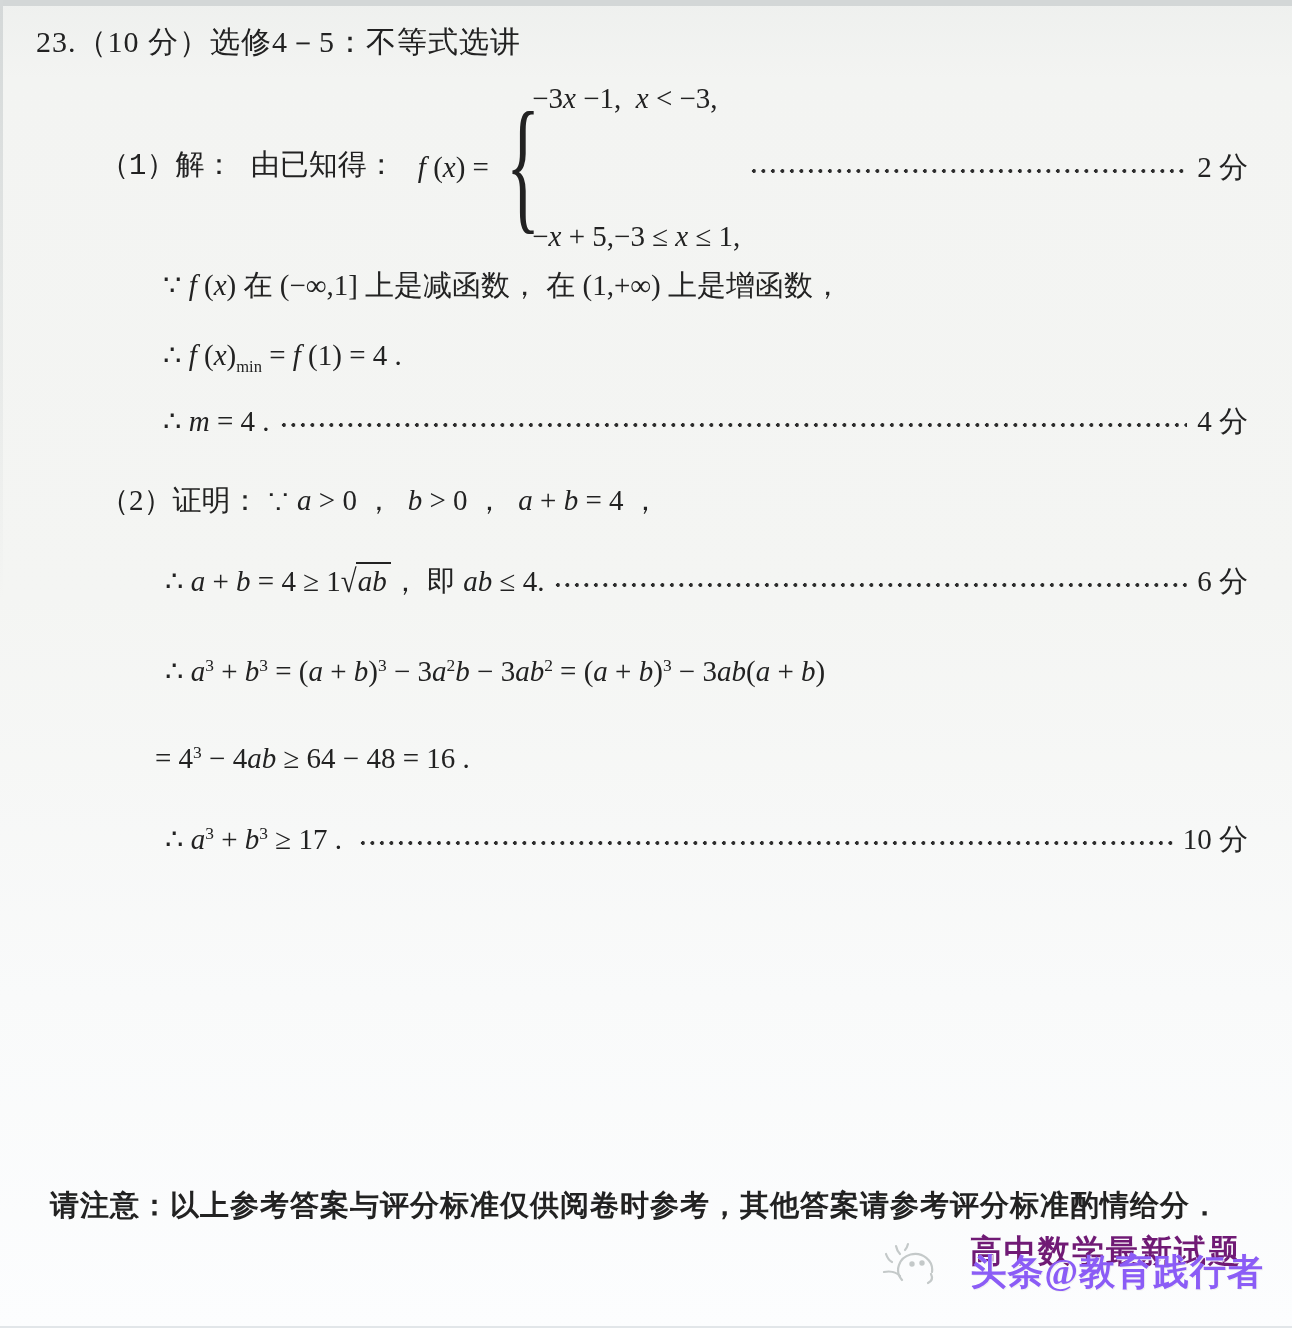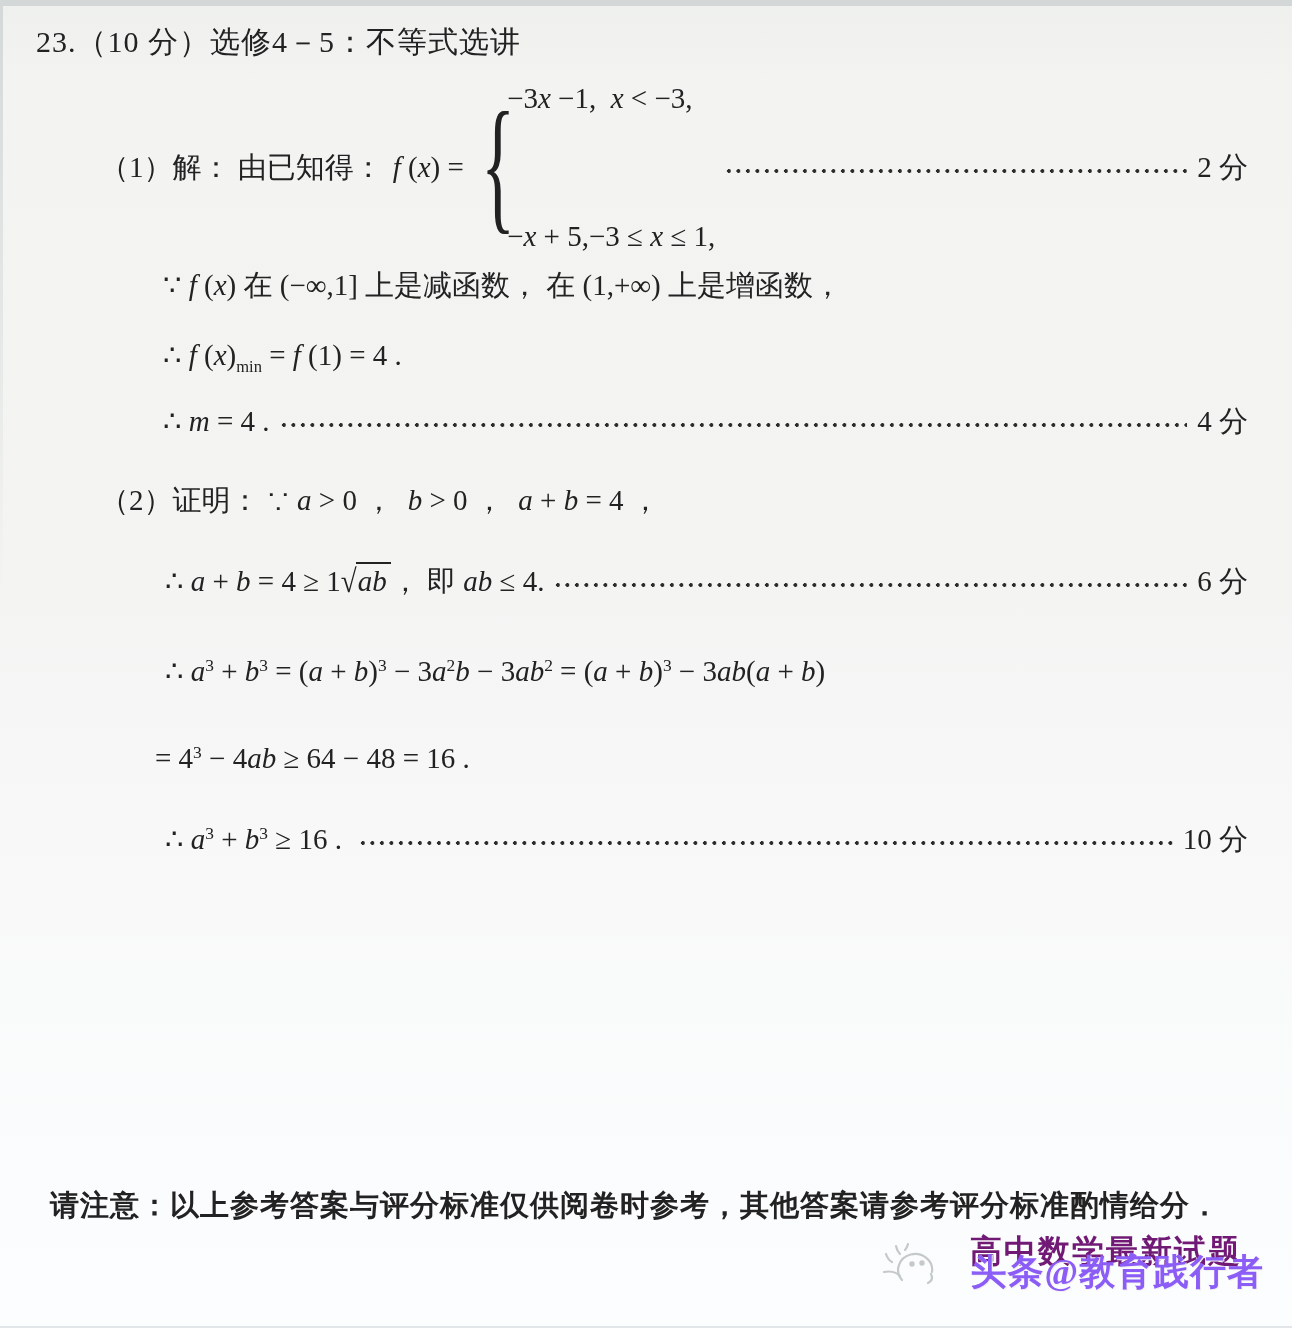--- a/index.html
+++ b/index.html
@@ -25,21 +25,21 @@
 
   .dots{
     flex:1;height:8px;margin:0 10px;align-self:center;transform:translateY(4px);
     background-image:radial-gradient(circle at 4px 4px,#2b2b2b 1.7px,rgba(0,0,0,0) 2.1px);
     background-size:9.5px 8px;background-repeat:repeat-x;background-position:left center;
   }
   .score{white-space:nowrap;}
 
   
   .l-piecewise{left:100px;top:96px;width:1148px;height:142px;display:flex;align-items:center;white-space:pre;}
-  .pw-label{margin-right:10px;}
+  .pw-label{margin-right:22px;font-family:Liberation Mono, monospace;}
   .pw-head{margin-right:4px;}
   .brace{
     display:inline-block;width:38px;font-size:148px;line-height:138px;font-weight:300;
     transform:scaleX(0.48);transform-origin:center;margin:0 -2px 6px -4px;text-align:center;
   }
   .cases{display:inline-block;}
   .case{display:block;height:46px;line-height:46px;white-space:pre;}
 
   .l-mono{left:163px;top:262px;}
   .l-min{left:163px;top:332px;text-align:right;}
@@ -95,21 +95,21 @@
   <span><span>∴ </span><span class="seg-i">a</span><span> + </span><span class="seg-i">b</span><span> = 4 ≥ 1</span><span class="seg-rad">√</span><span class="seg-isqrt">ab</span><span>， 即 </span><span class="seg-i">ab</span><span> ≤ 4.</span></span>
   <span class="dots"></span>
   <span class="score">6 分</span>
 </div>
 
 <div class="mline l-expand"><span>∴ </span><span class="seg-i">a</span><sup>3</sup><span> + </span><span class="seg-i">b</span><sup>3</sup><span> = (</span><span class="seg-i">a</span><span> + </span><span class="seg-i">b</span><span>)</span><sup>3</sup><span> − 3</span><span class="seg-i">a</span><sup>2</sup><span class="seg-i">b</span><span> − 3</span><span class="seg-i">ab</span><sup>2</sup><span> = (</span><span class="seg-i">a</span><span> + </span><span class="seg-i">b</span><span>)</span><sup>3</sup><span> − 3</span><span class="seg-i">ab</span><span>(</span><span class="seg-i">a</span><span> + </span><span class="seg-i">b</span><span>)</span></div>
 
 <div class="mline l-value"><span>= 4</span><sup>3</sup><span> − 4</span><span class="seg-i">ab</span><span> ≥ 64 − 48 = 16 .</span></div>
 
 <div class="mline flexline l-final">
-  <span><span>∴ </span><span class="seg-i">a</span><sup>3</sup><span> + </span><span class="seg-i">b</span><sup>3</sup><span> ≥ 16 . </span></span>
+  <span><span>∴ </span><span class="seg-i">a</span><sup>3</sup><span> + </span><span class="seg-i">b</span><sup>3</sup><span> ≥ 17 . </span></span>
   <span class="dots"></span>
   <span class="score">10 分</span>
 </div>
 
 <div class="note">请注意：以上参考答案与评分标准仅供阅卷时参考，其他答案请参考评分标准酌情给分．</div>
 
 <div class="watermark">
   <svg class="wm-icon" width="78" height="66" viewBox="0 0 78 66">
     <g fill="none" stroke="#c4c9c9" stroke-width="2.2" stroke-linecap="round">
       <path d="M28 48 a 17 16 0 1 1 30 -8"></path>

